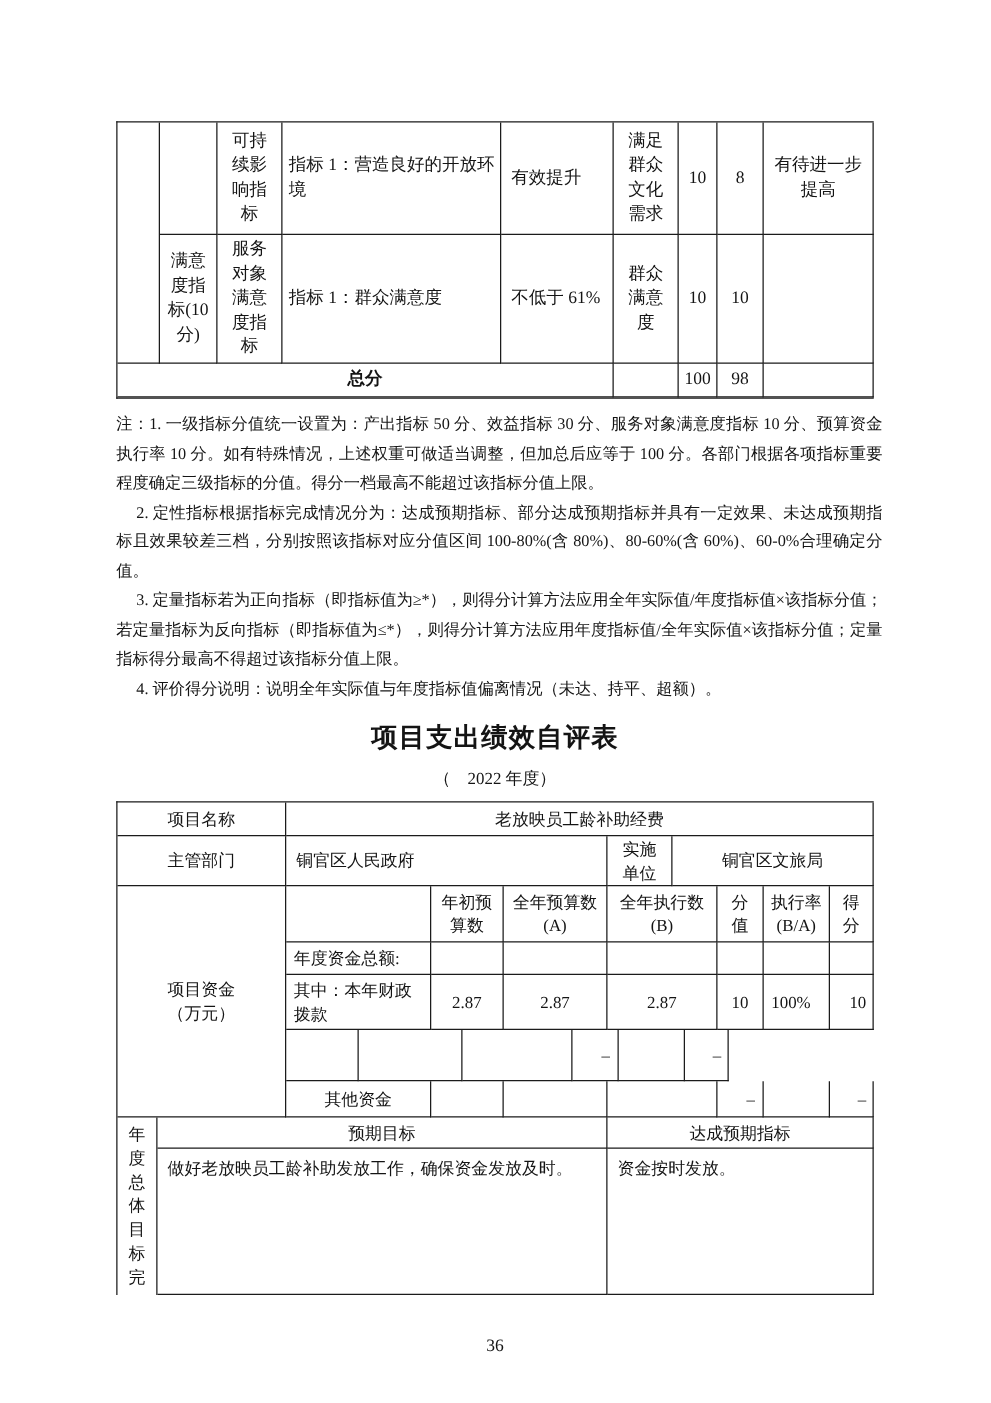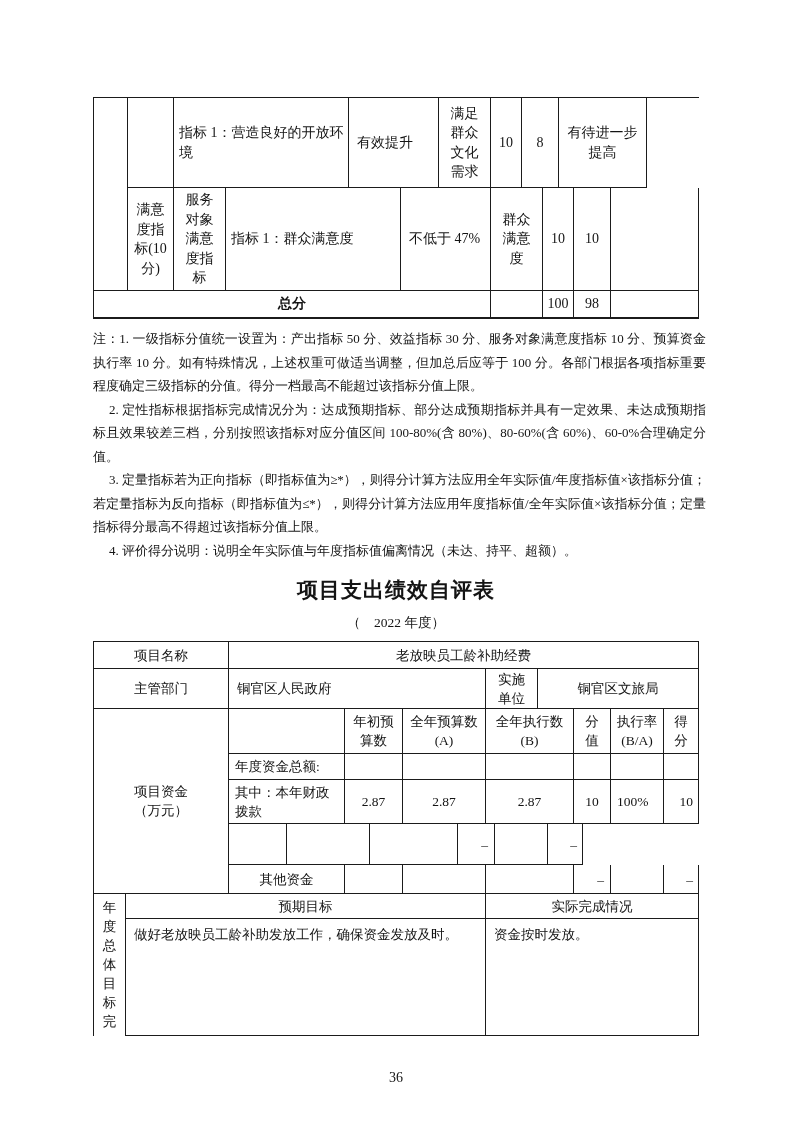--- a/index.html
+++ b/index.html
@@ -61,20 +61,23 @@
 <body>
 
 <div class="page">
 
   <div class="t t1">
     <div class="tr">
       <div class="td cA" style="height:193px"></div>
       <div class="col">
         <div class="tr" style="height:90px">
           <div class="td cB" style="height:90px"></div>
+          <div class="td cC" style="height:90px">
+              <span class="iw iw32">可持续影响指标</span>
+            </div>
           <div class="td cD left pl5" style="height:90px">
               <span>指标 1：营造良好的开放环境</span>
             </div>
           <div class="td cE left pl8" style="height:90px">
               <span>有效提升</span>
             </div>
           <div class="td cF" style="height:90px">
               <span class="iw iw30">满足群众文化需求</span>
             </div>
           <div class="td cG" style="height:90px">10</div>
@@ -87,21 +90,21 @@
           <div class="td cB" style="height:103px">
               <span class="iw iw34">满意度指标(10分)</span>
             </div>
           <div class="td cC" style="height:103px">
               <span class="iw iw32">服务对象满意度指标</span>
             </div>
           <div class="td cD left pl5" style="height:103px">
               <span>指标 1：群众满意度</span>
             </div>
           <div class="td cE left pl8" style="height:103px">
-              <span>不低于 47%</span>
+              <span>不低于 61%</span>
             </div>
           <div class="td cF" style="height:103px">
               <span class="iw iw30">群众满意度</span>
             </div>
           <div class="td cG" style="height:103px">10</div>
           <div class="td cH" style="height:103px">10</div>
           <div class="td cI" style="height:103px">
               <span class="iw iw72"></span>
             </div>
         </div>
@@ -208,21 +211,21 @@
       </div>
     </div>
 
     <div class="tr">
       <div class="td dS topc nb" style="height:142px;padding-top:4px">
           <span class="iw iw15">年度总体目标完</span>
         </div>
       <div class="col">
         <div class="tr" style="height:25px">
           <div class="td" style="width:360px;height:25px">预期目标</div>
-          <div class="td" style="width:213px;height:25px">实际完成情况</div>
+          <div class="td" style="width:213px;height:25px">达成预期指标</div>
         </div>
         <div class="tr" style="height:117px">
           <div class="td topleft pad" style="width:360px;height:117px">做好老放映员工龄补助发放工作，确保资金发放及时。</div>
           <div class="td topleft pad" style="width:213px;height:117px">资金按时发放。</div>
         </div>
       </div>
     </div>
   </div>
 
   <div class="pageno">36</div>

